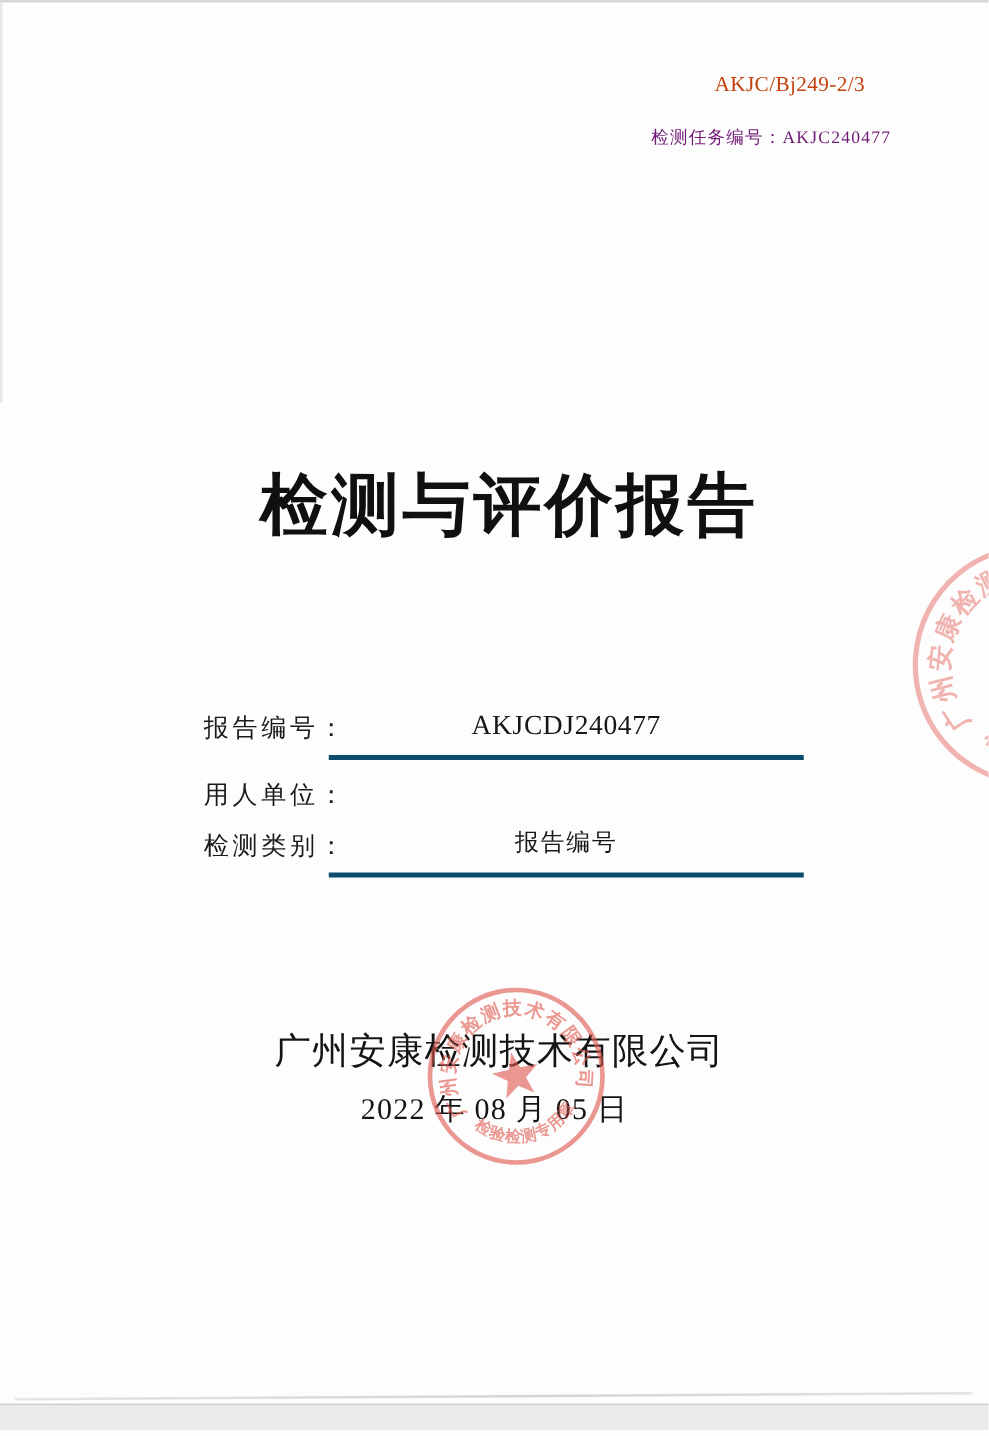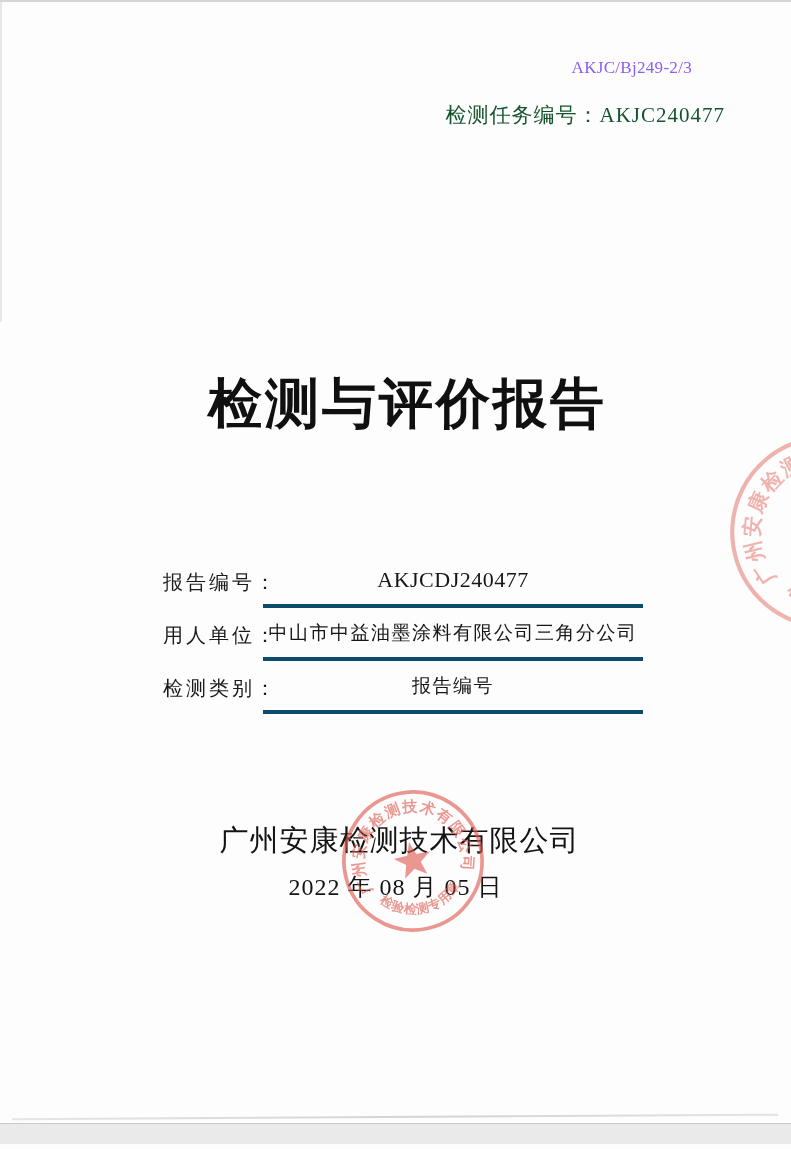--- a/index.html
+++ b/index.html
@@ -25,25 +25,25 @@
     transform: rotate(-0.35deg); opacity: .9;
   }
   .scan-bottom-band {
     position: absolute; top: 1123px; left: 0; right: 0; height: 20px;
     background: #eaeaea; border-top: 1px solid #c9c9c9;
   }
 
   
   .doc-code {
     position: absolute; top: 58px; right: 99px;
-    font-size: 17px; letter-spacing: .3px; color: #8b5cf6;
+    font-size: 17px; letter-spacing: .3px; color: #c2410c;
   }
   .task-line {
-    position: absolute; top: 101px; right: 66px;
-    font-size: 21px; letter-spacing: 1px; color: #14532d;
+    position: absolute; top: 101px; right: 78px;
+    font-size: 14px; letter-spacing: 1px; color: #701a75;
   }
 
   .report-title {
     position: absolute; top: 368px; left: 0; width: 100%;
     text-align: center; transform: translateX(12px);
     font-size: 54px; font-weight: bold; letter-spacing: 3px;
     color: #101010;
   }
 
   
@@ -92,21 +92,20 @@
 
   <div class="report-title">检测与评价报告</div>
 
   <div class="form-block">
     <div class="form-row">
       <div class="form-label">报告编号：</div>
       <div class="value-cell value-latin">AKJCDJ240477</div>
     </div>
     <div class="form-row">
       <div class="form-label">用人单位：</div>
-      <div class="value-cell">中山市中益油墨涂料有限公司三角分公司</div>
     </div>
     <div class="form-row">
       <div class="form-label">检测类别：</div>
       <div class="value-cell">报告编号</div>
     </div>
   </div>
 
   <div class="footer-company">广州安康检测技术有限公司</div>
   <div class="footer-date">2022 年 08 月 05 日</div>
 

